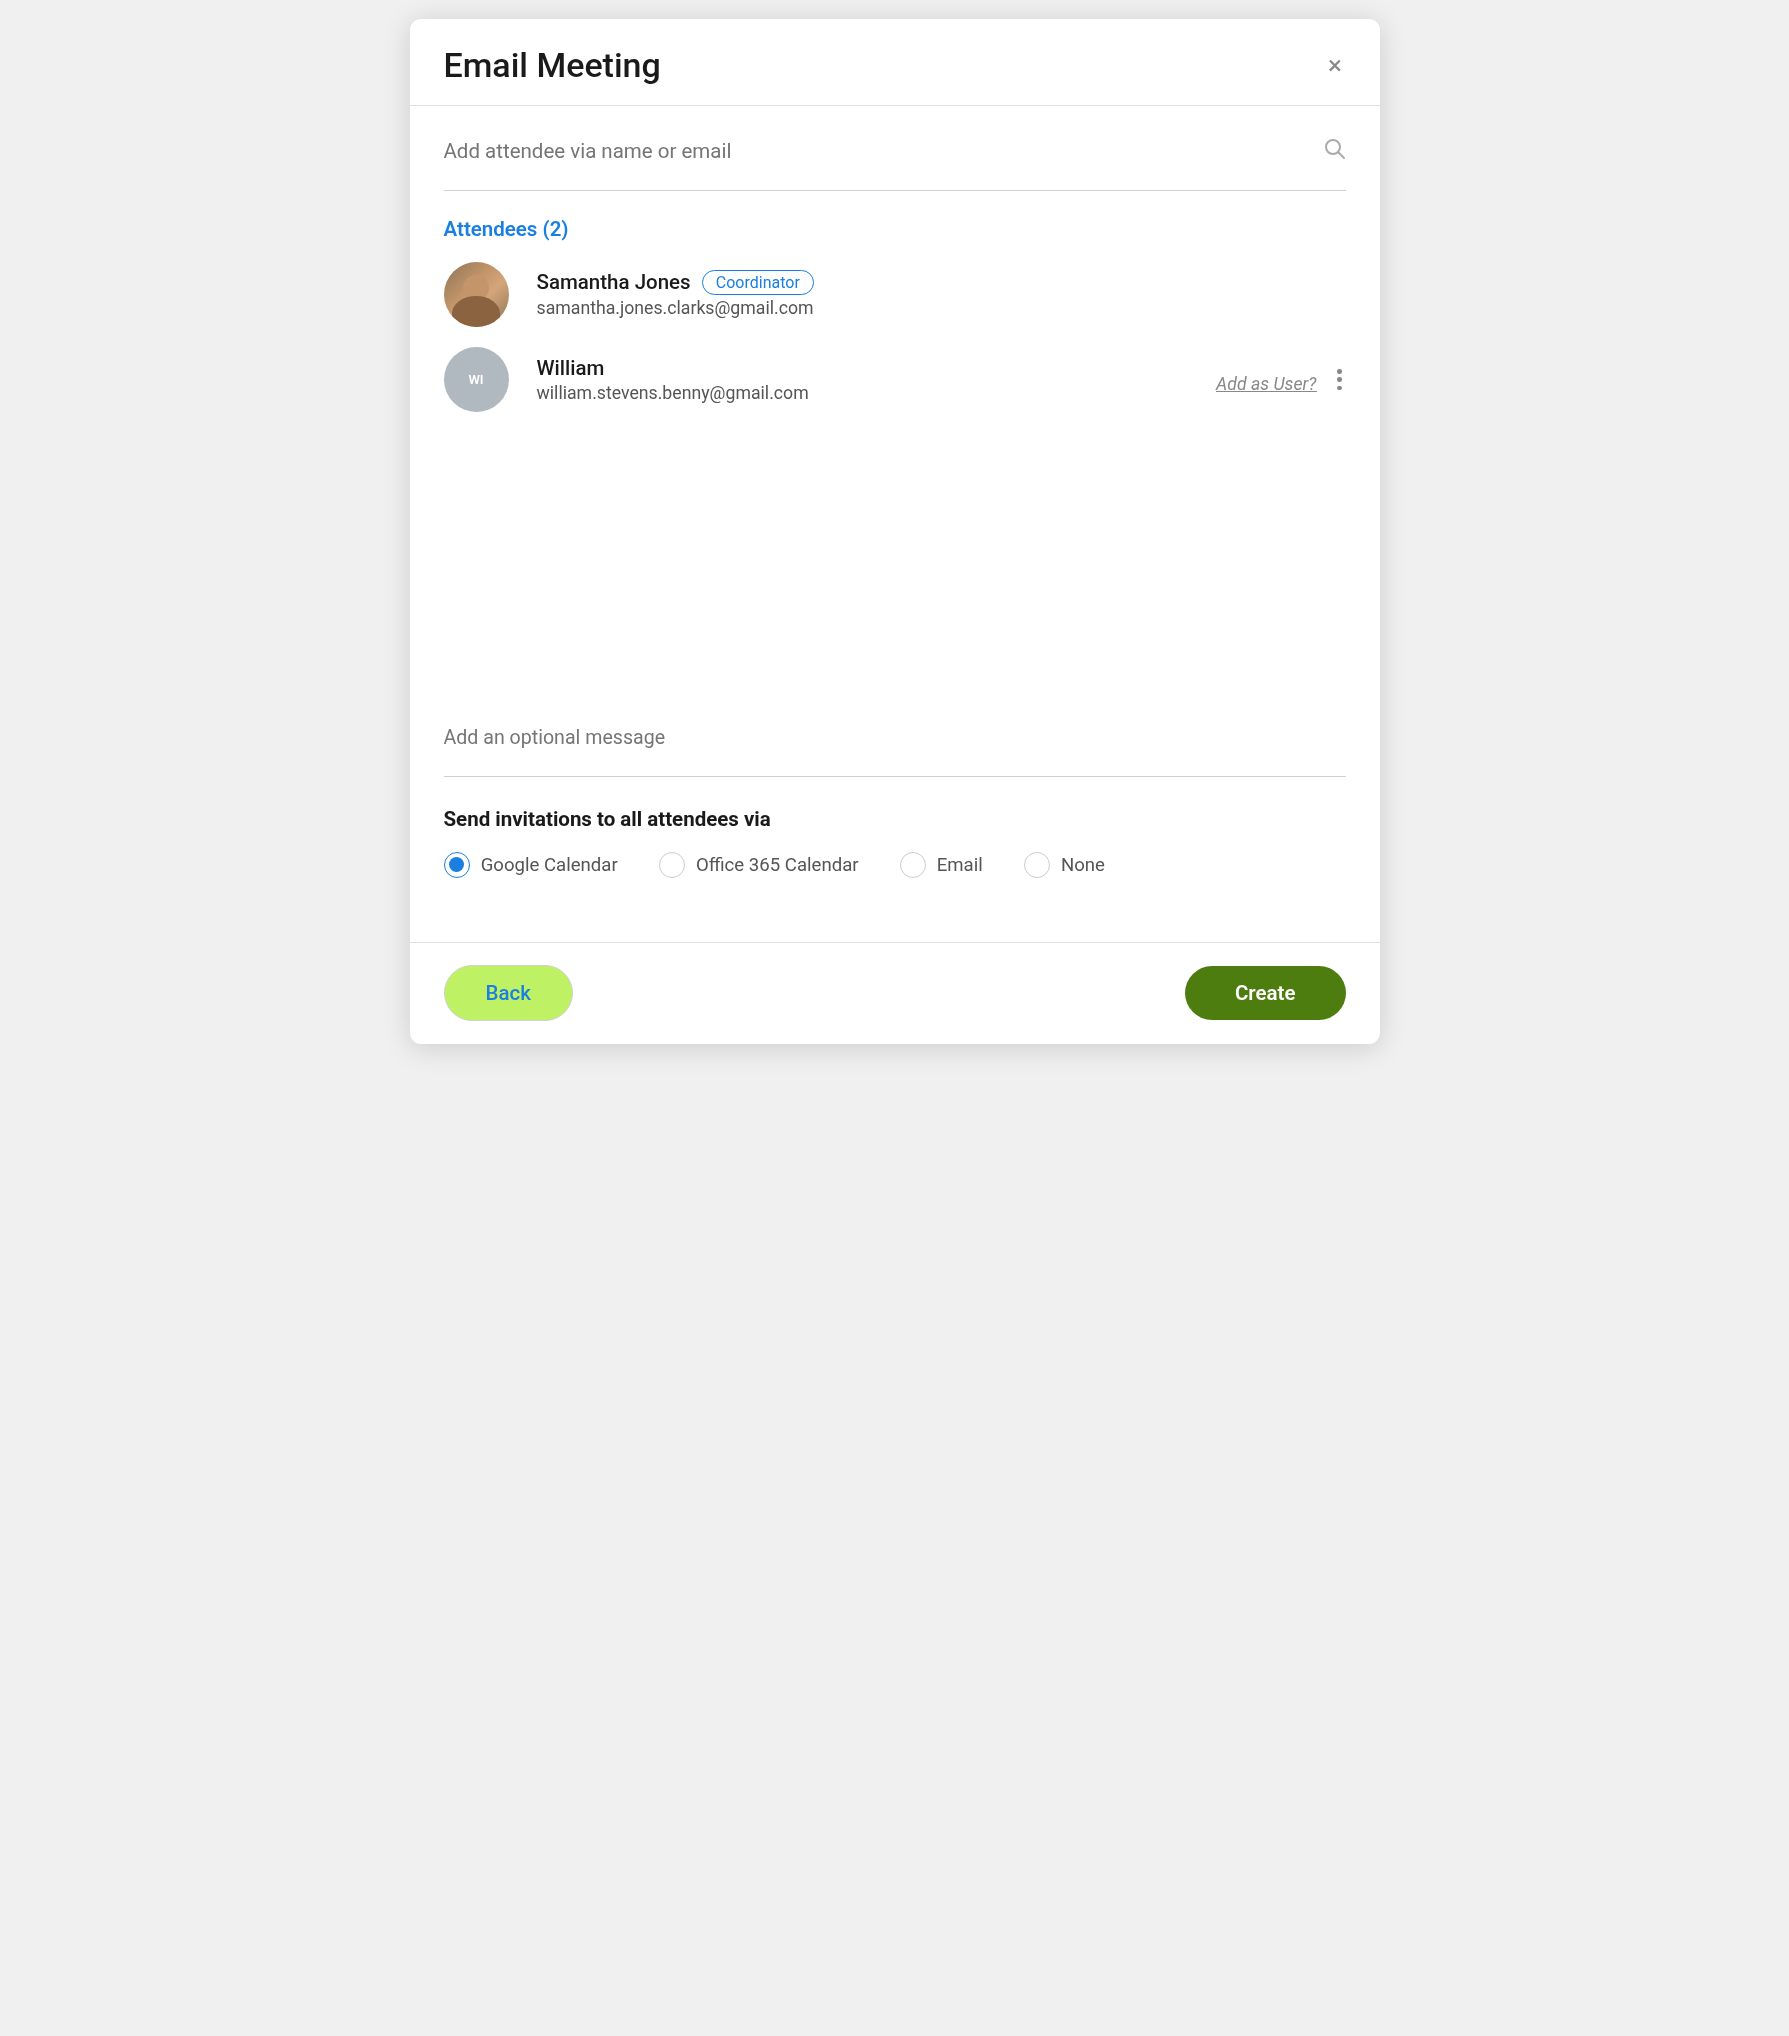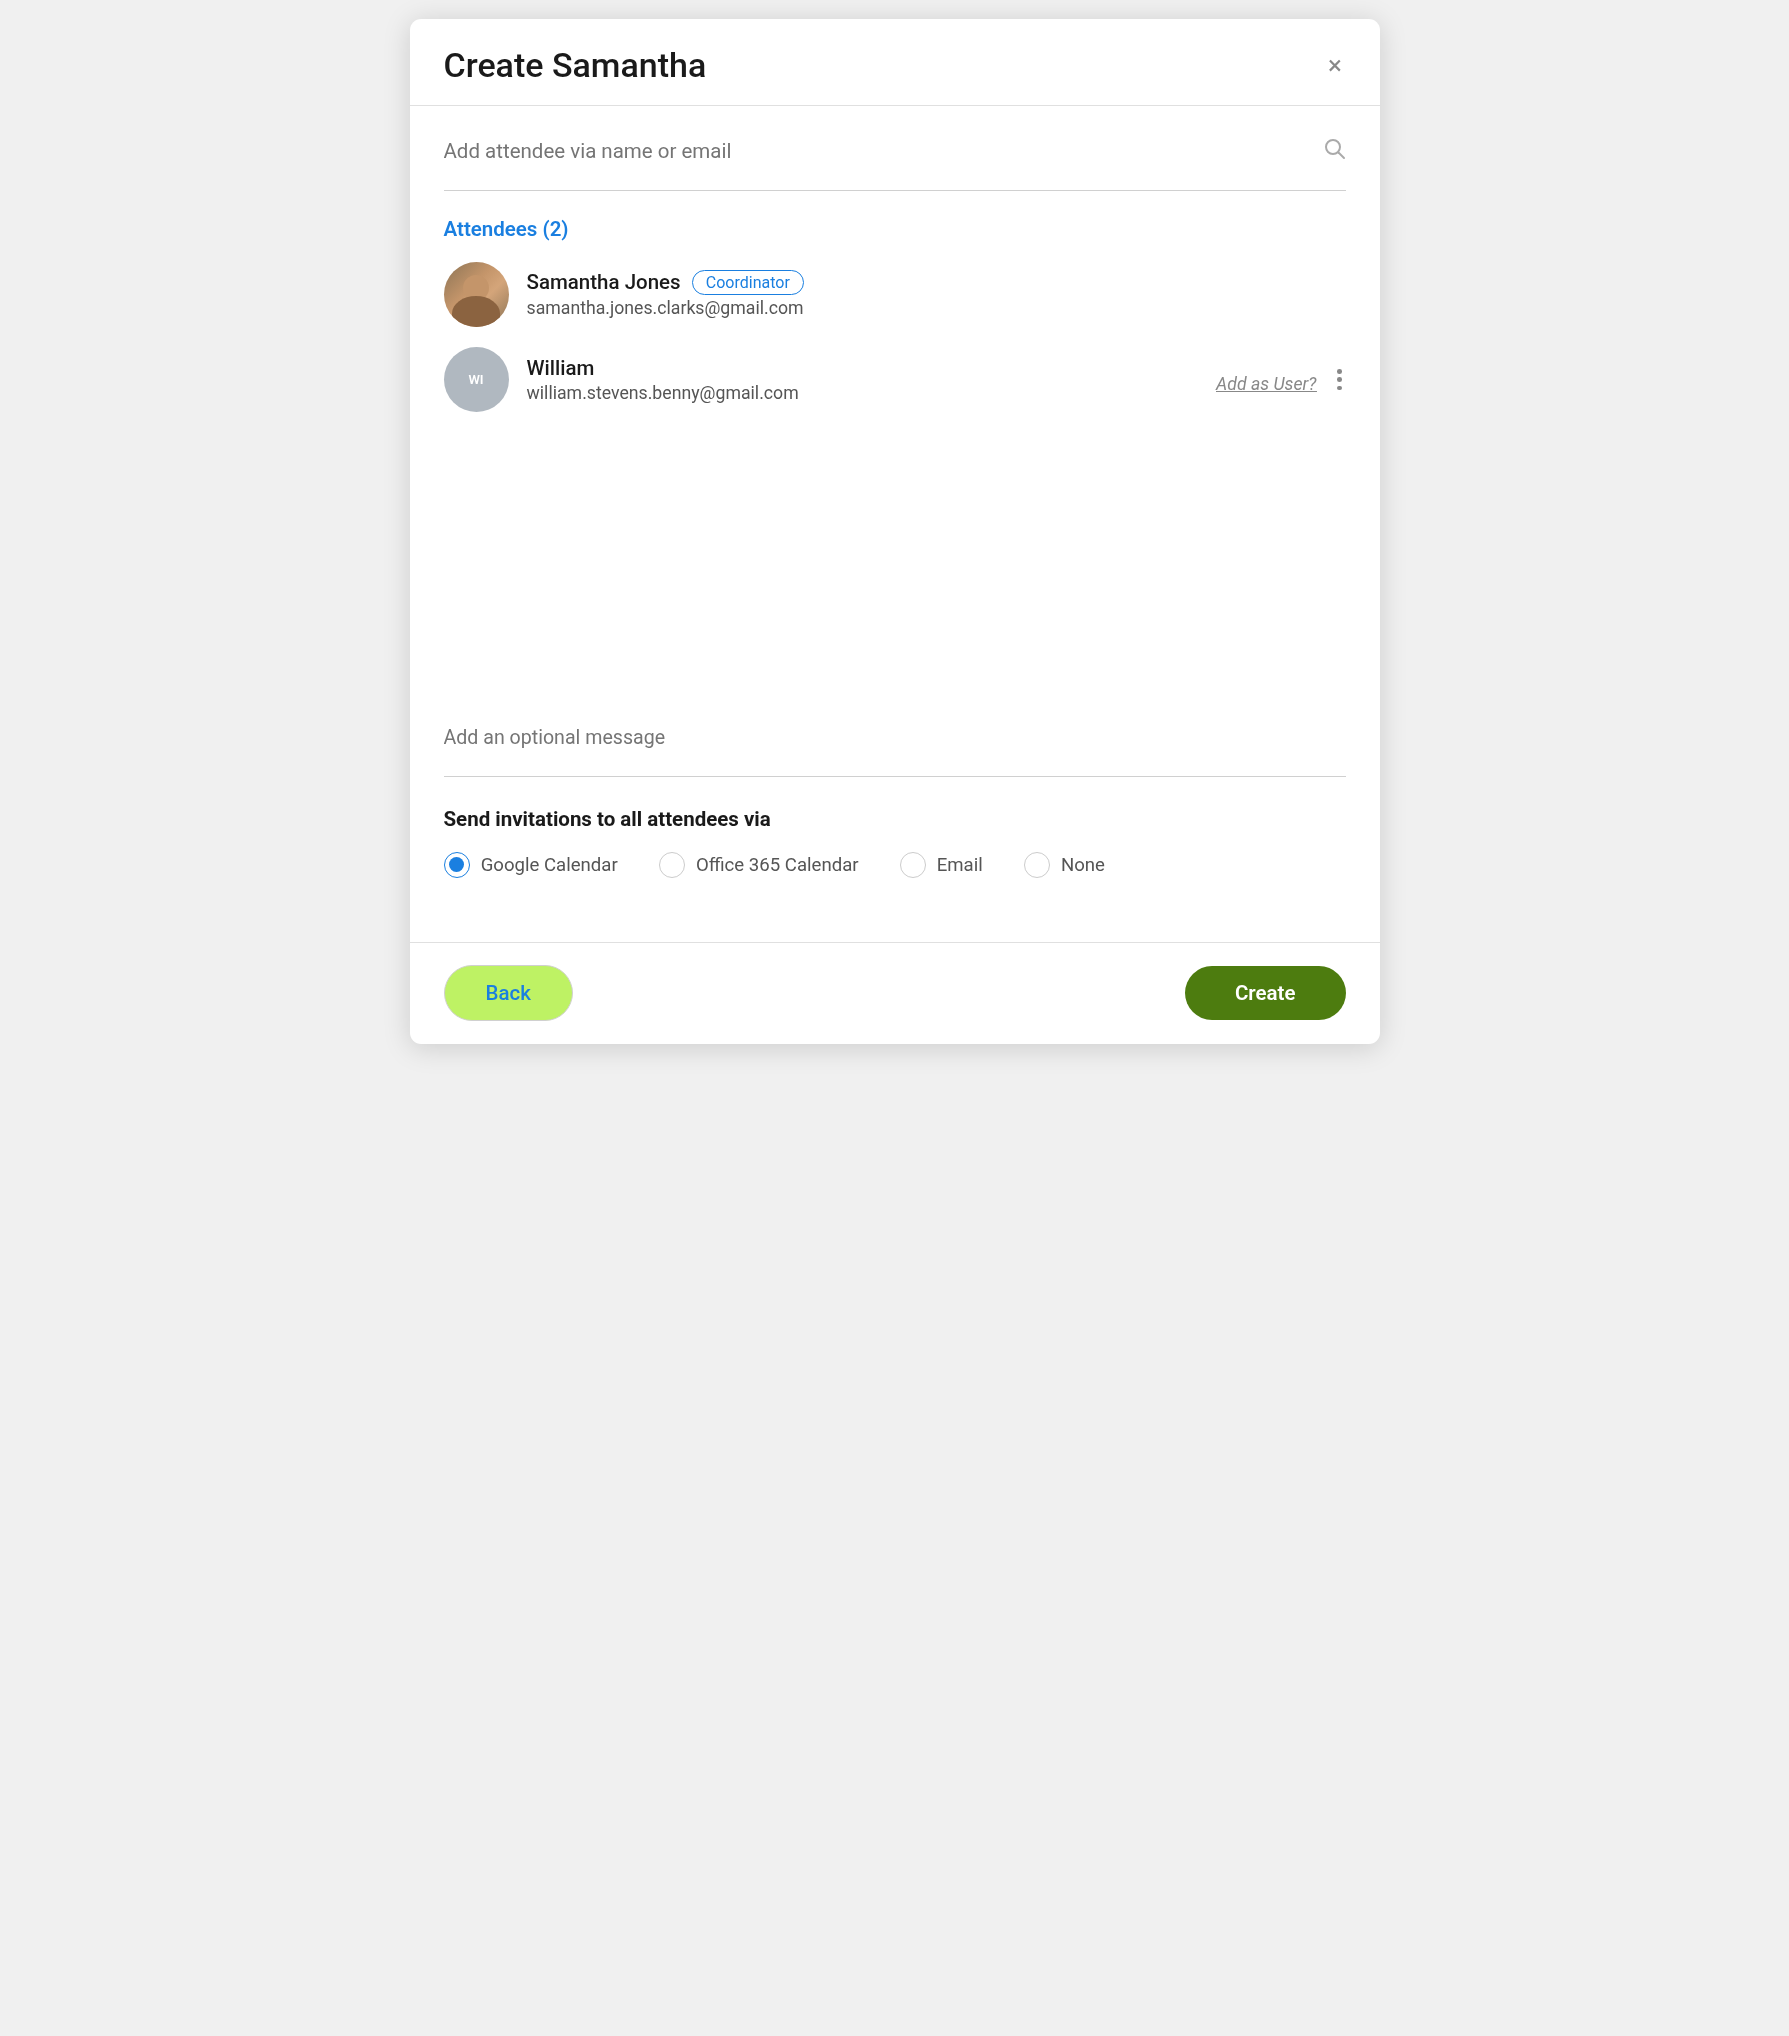--- a/index.html
+++ b/index.html
@@ -94,21 +94,21 @@
       font-size: 20.5px;
       font-weight: 600;
       color: #1a7fe0;
       margin-bottom: 20.5px;
     }
 
     .attendee-item {
       display: flex;
       align-items: center;
       margin-bottom: 20.5px;
-      gap: 18px;
+      gap: 28px;
     }
 
     .avatar {
       width: 65px;
       height: 65px;
       border-radius: 50%;
       flex-shrink: 0;
       display: flex;
       align-items: center;
       justify-content: center;
@@ -334,21 +334,21 @@
       font-weight: 600;
       cursor: pointer;
     }
   </style>
 </head>
 <body>
 
 <div class="dialog">
 
   <div class="dialog-header">
-    <h1 class="dialog-title">Create Samantha</h1>
+    <h1 class="dialog-title">Email Meeting</h1>
     <button class="close-btn">×</button>
   </div>
 
   <div class="dialog-body">
 
     <div class="search-container">
       <input class="search-input" type="text" placeholder="Add attendee via name or email" style="">
       <span class="search-icon">
         <svg width="24" height="24" viewBox="0 0 24 24" fill="none" stroke="#aaa" stroke-width="2" stroke-linecap="round" stroke-linejoin="round">
           <circle cx="11" cy="11" r="7"></circle>

